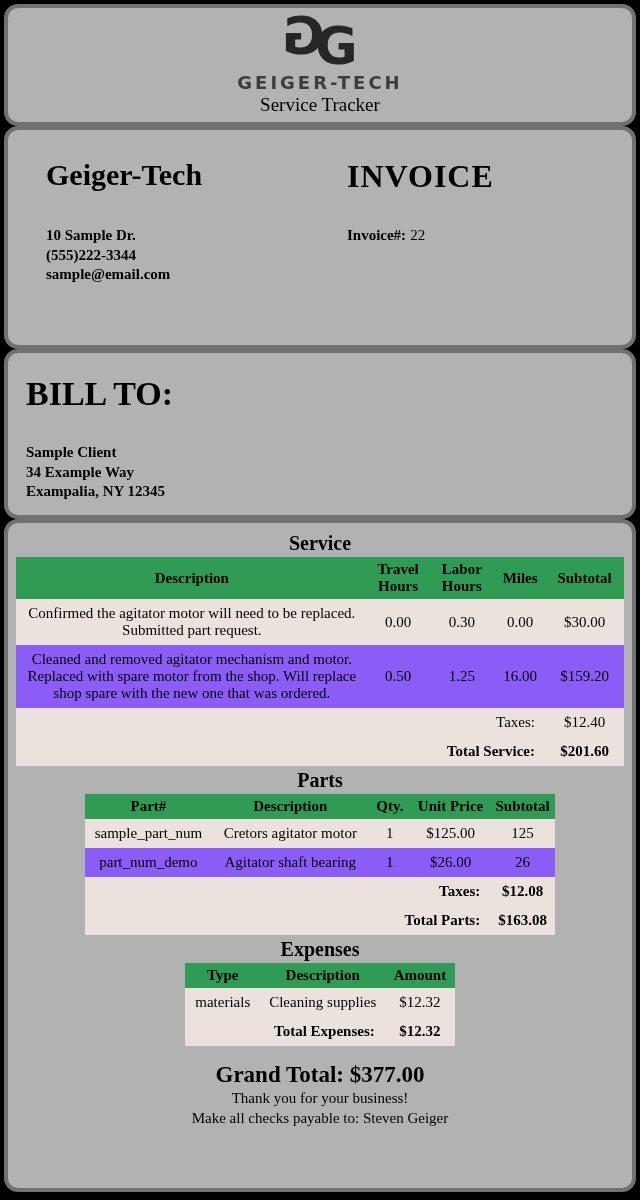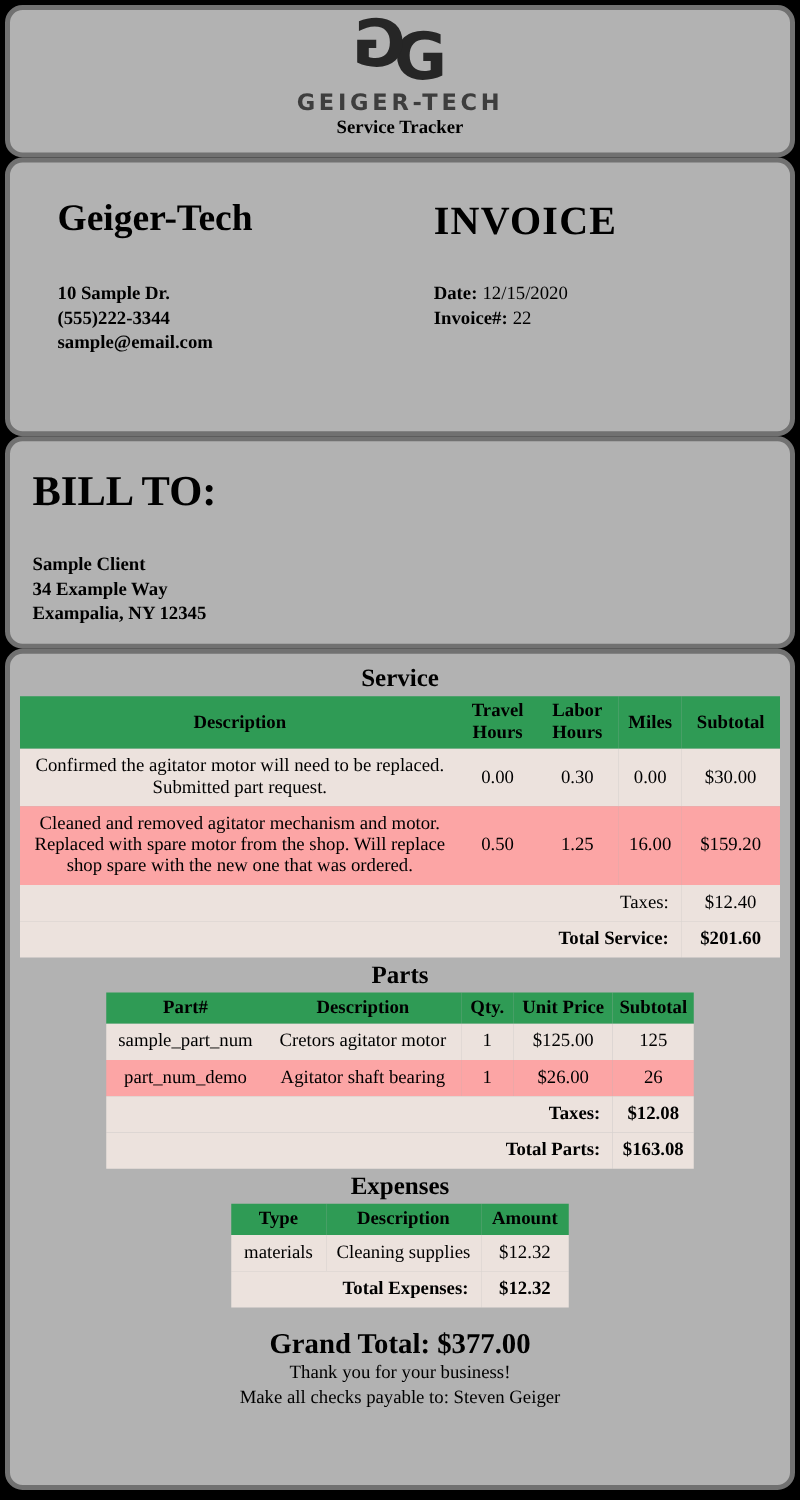--- a/index.html
+++ b/index.html
@@ -31,21 +31,21 @@
   .logo .flip  { transform: scaleX(-1); margin-right: -10px; }
   .logo .right { margin-top: 10px; }
   .brand {
     font-family: "DejaVu Sans", sans-serif;
     font-weight: bold;
     font-size: 18px;
     letter-spacing: 3px;
     color: #3d3d3d;
     margin-top: -2px;
   }
-  .app-title { font-size: 15px; font-weight: bold; margin-top: 1px; }
+  .app-title { font-size: 19px; font-weight: normal; margin-top: 1px; }
 
   
   .card-invoice { height: 223px; display: flex; padding: 28px 30px 0 38px; }
   .col-left  { flex: 1.18; }
   .col-right { flex: 1; }
   .company-name { font-size: 30px; font-weight: bold; margin: 0 0 34px 0; }
   .doc-title    { font-size: 32px; font-weight: bold; margin: 0 0 30px 0; letter-spacing: 1px; }
   .addr div  { font-weight: bold; font-size: 15px; line-height: 1.3; }
   .meta-line { font-size: 15px; line-height: 1.35; }
   .meta-line .lbl { font-weight: bold; margin-right: 4px; }
@@ -61,21 +61,21 @@
   table { border-collapse: collapse; margin: 0 auto; }
   th {
     background: #2f9b55;
     font-size: 15px;
     font-weight: bold;
     padding: 4px 5px;
     text-align: center;
   }
   td { font-size: 15px; padding: 6px 8px; text-align: center; vertical-align: middle; }
   tr.cream td { background: #ece2dd; }
-  tr.gray  td { background: #fca5a5; }
+  tr.gray  td { background: #8b5cf6; }
   td.lbl-right { text-align: right; padding-right: 10px; }
   .bold td, td.bold { font-weight: bold; }
 
   .tbl-service { width: 100%; }
   .tbl-service .c-desc   { width: 58%; }
   .tbl-service .c-travel { width: 10%; }
   .tbl-service .c-labor  { width: 11%; }
   .tbl-service .c-miles  { width: 8%;  }
   .tbl-service .c-sub    { width: 13%; }
 
@@ -113,23 +113,20 @@
       <h1 class="company-name">Geiger-Tech</h1>
       <div class="addr">
         <div>10 Sample Dr.</div>
         <div>(555)222-3344</div>
         <div>sample@email.com</div>
       </div>
     </div>
     <div class="col-right">
       <h1 class="doc-title">INVOICE</h1>
       <div class="meta">
-        <div class="meta-line">
-          <span class="lbl">Date:</span><span>12/15/2020</span>
-        </div>
         <div class="meta-line">
           <span class="lbl">Invoice#:</span><span>22</span>
         </div>
       </div>
     </div>
   </div>
 
   <div class="card card-billto">
     <h1 class="billto-title">BILL TO:</h1>
     <div class="billto-lines">

